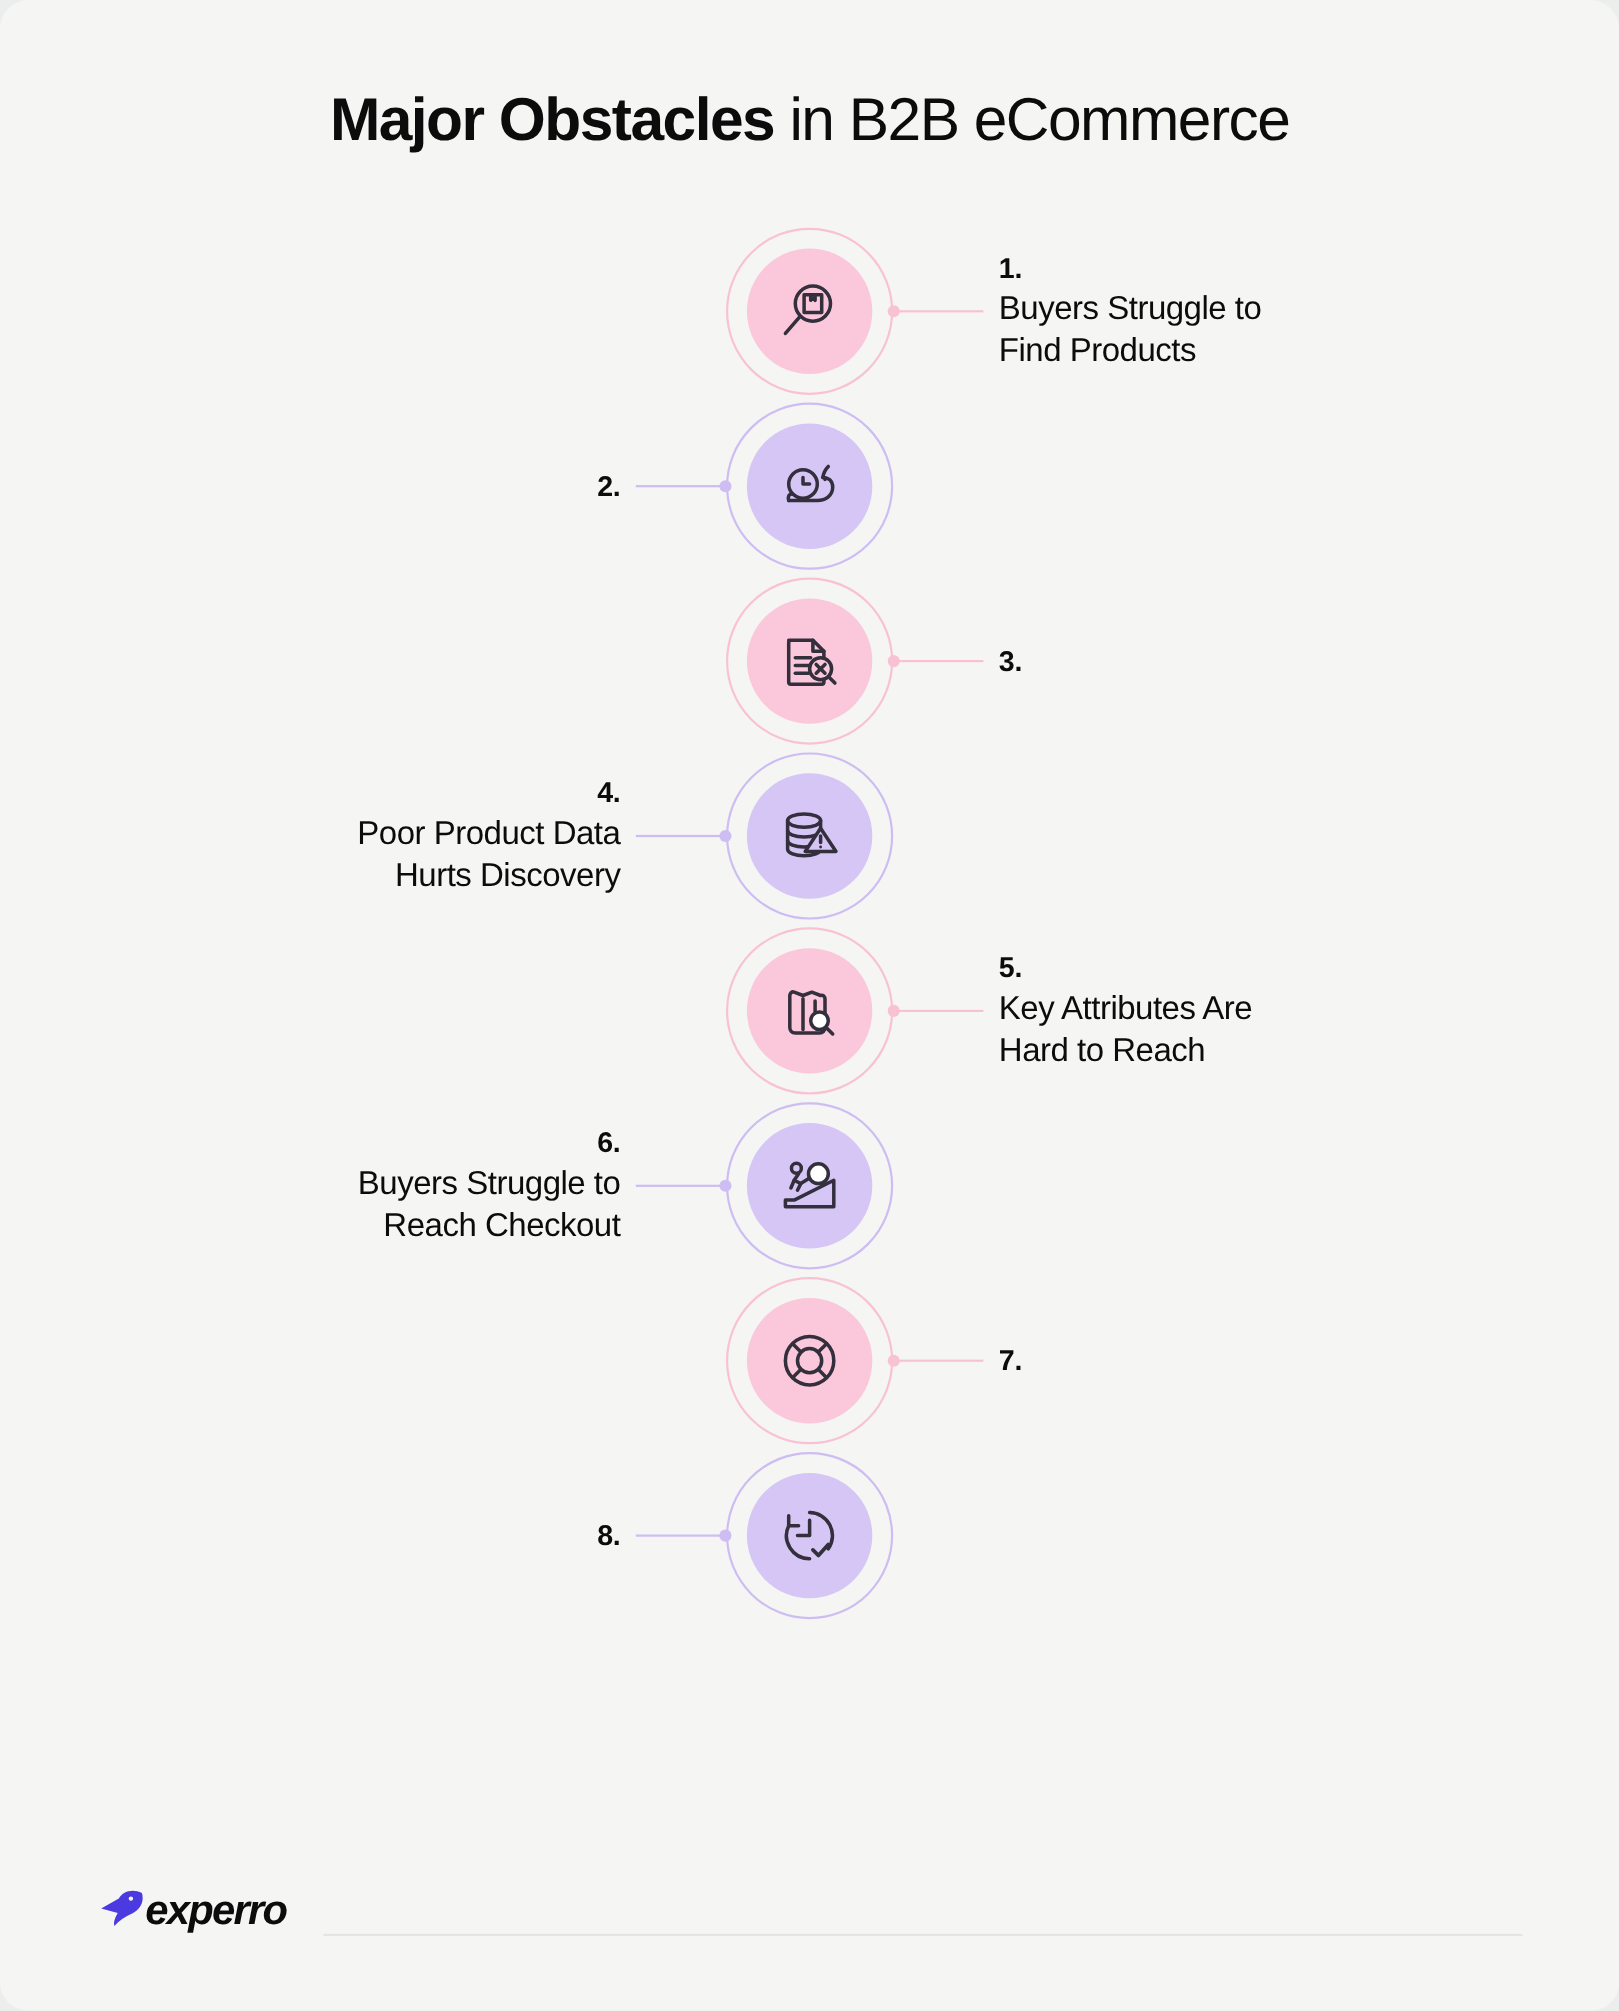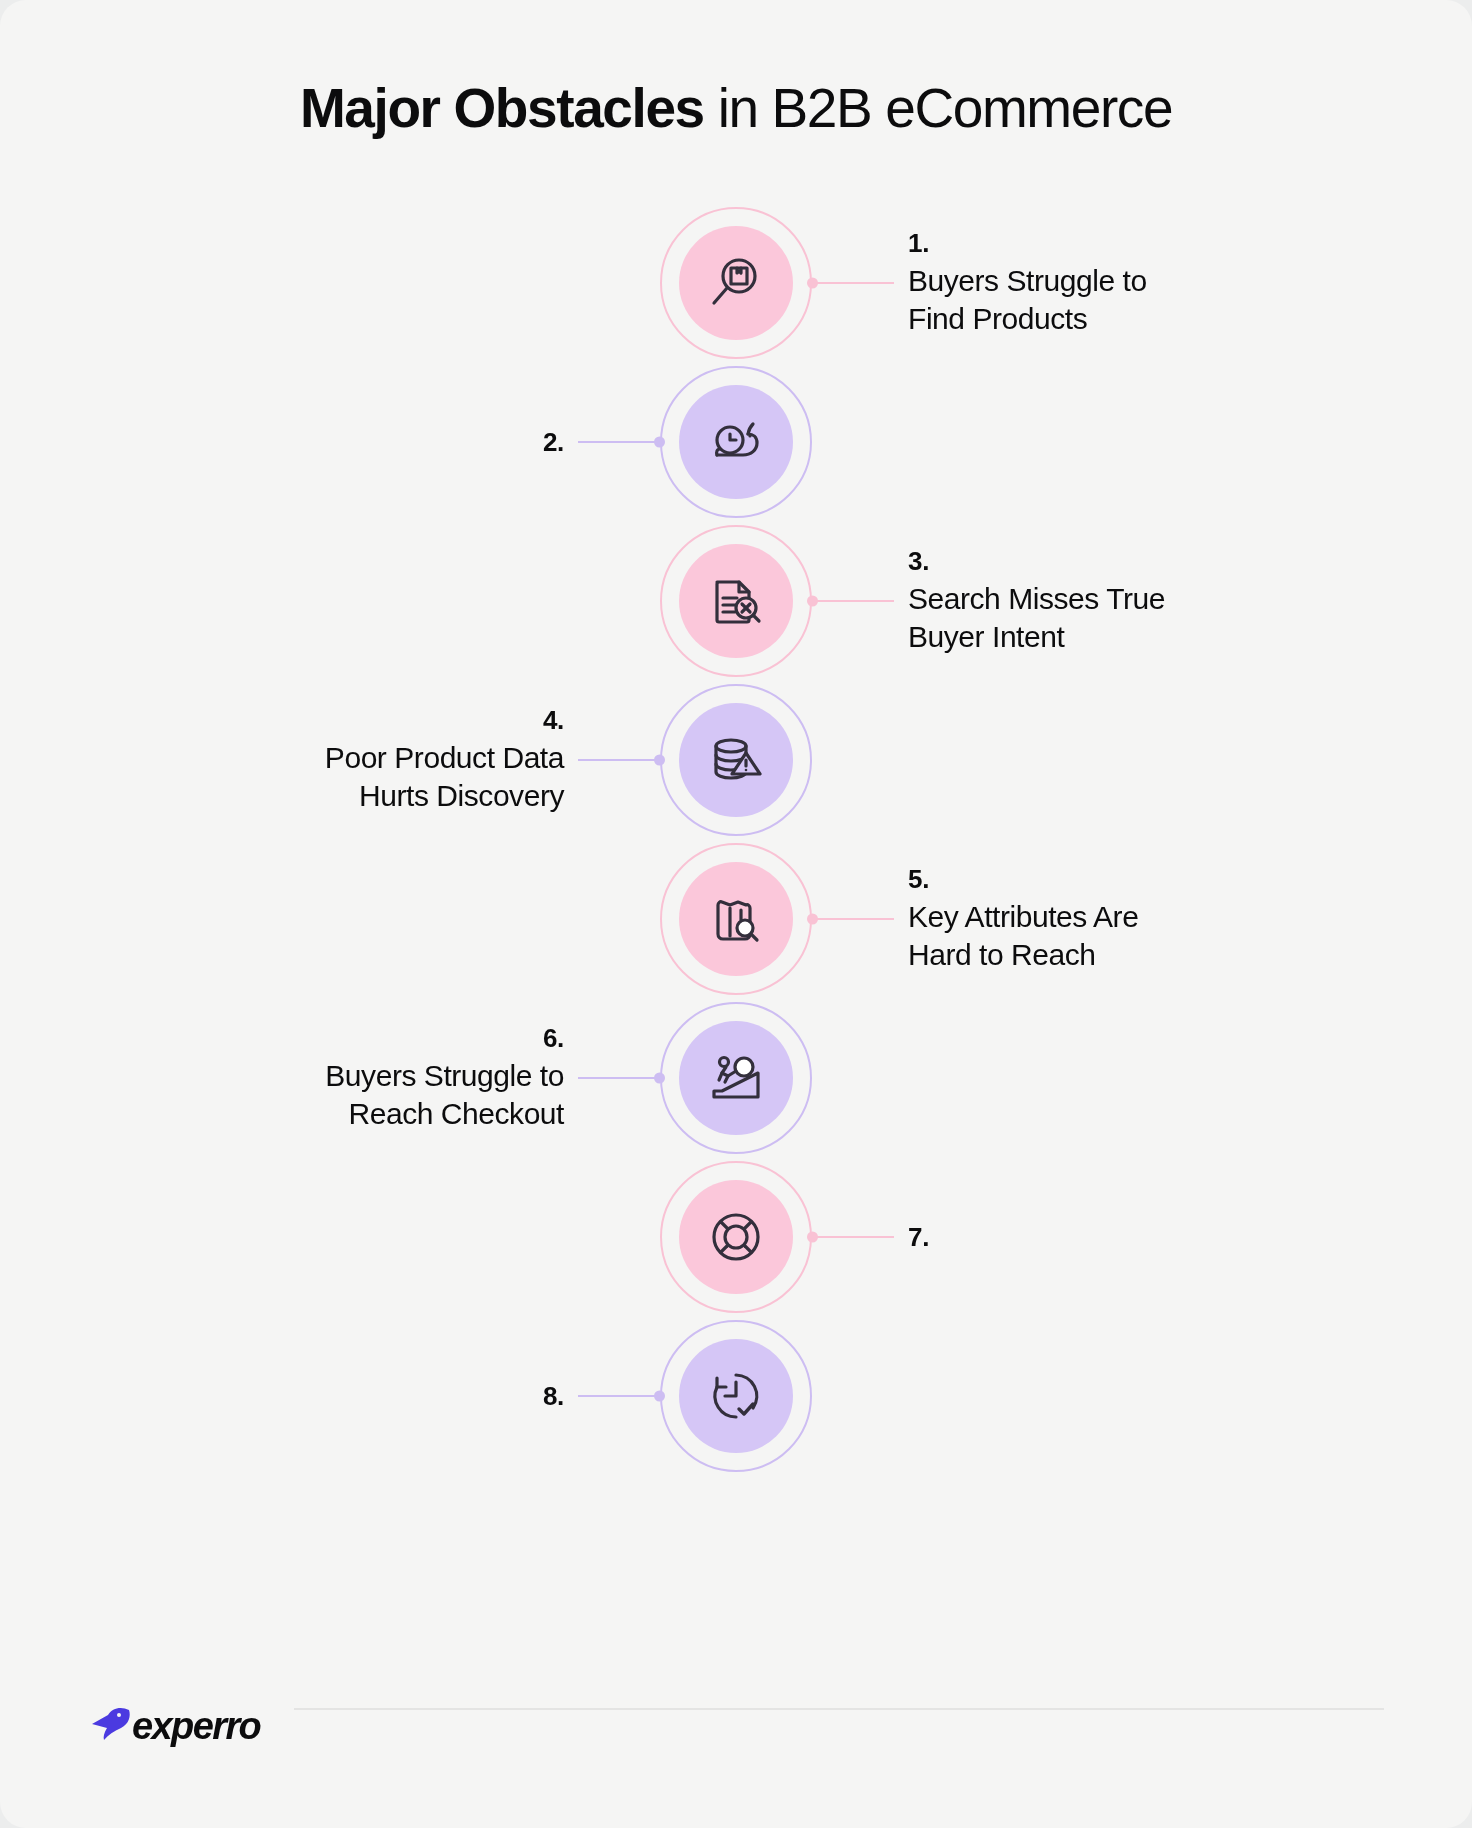--- a/index.html
+++ b/index.html
@@ -120,21 +120,21 @@
   }
 
   
   #footer {
     position: absolute;
     left: 88px;
     right: 88px;
     bottom: 68px;
     height: 56px;
     display: flex;
-    align-items: flex-start;
+    align-items: flex-end;
   }
   #logo { display: flex; align-items: center; gap: 2px; }
   #logo .bird { display: block; }
   #logo .word {
     font-size: 38px;
     font-weight: 700;
     font-style: italic;
     letter-spacing: -1.6px;
     color: #0c0c0d;
     margin-left: -2px;
@@ -219,22 +219,20 @@
             <line x1="45" y1="34" x2="37" y2="42"></line>
           </svg>
         </span>
       </div>
     </div>
     <div class="conn" style="--ring:#f9c2d4">
       <span class="knob"></span>
     </div>
     <div class="label">
       <div class="num">3.</div>
-      <div class="txt">Search Misses True
-Buyer Intent</div>
     </div>
   </div>
 
   <div class="row left" style="top:667px">
     <div class="node" style="--ring:#cdbdf2; --fill:#d5c6f6">
       <div class="ring"></div>
       <div class="disc">
         <span>
           <svg width="62" height="62" viewBox="0 0 62 62" fill="none" stroke="#332f3c" stroke-width="3.2" stroke-linecap="round" stroke-linejoin="round">
             <ellipse cx="26" cy="17" rx="15" ry="6"></ellipse>

